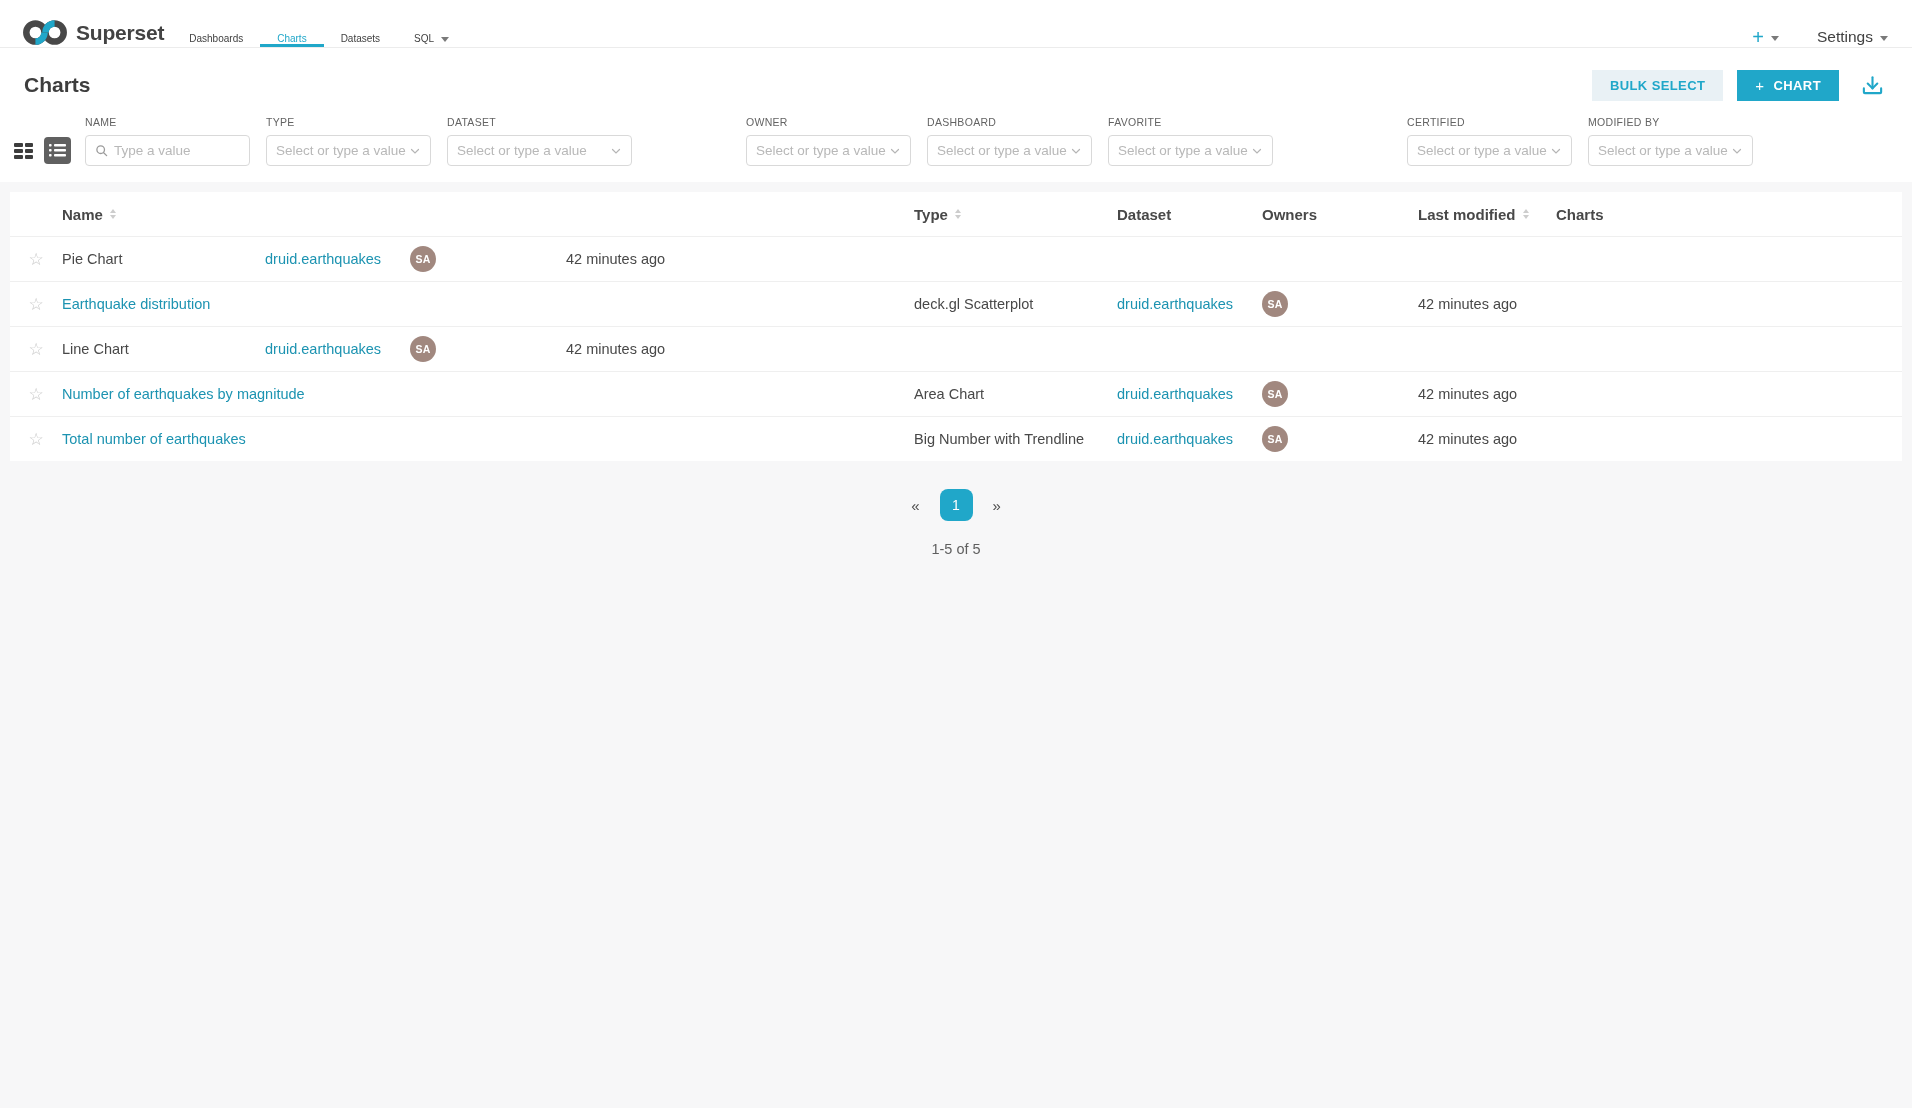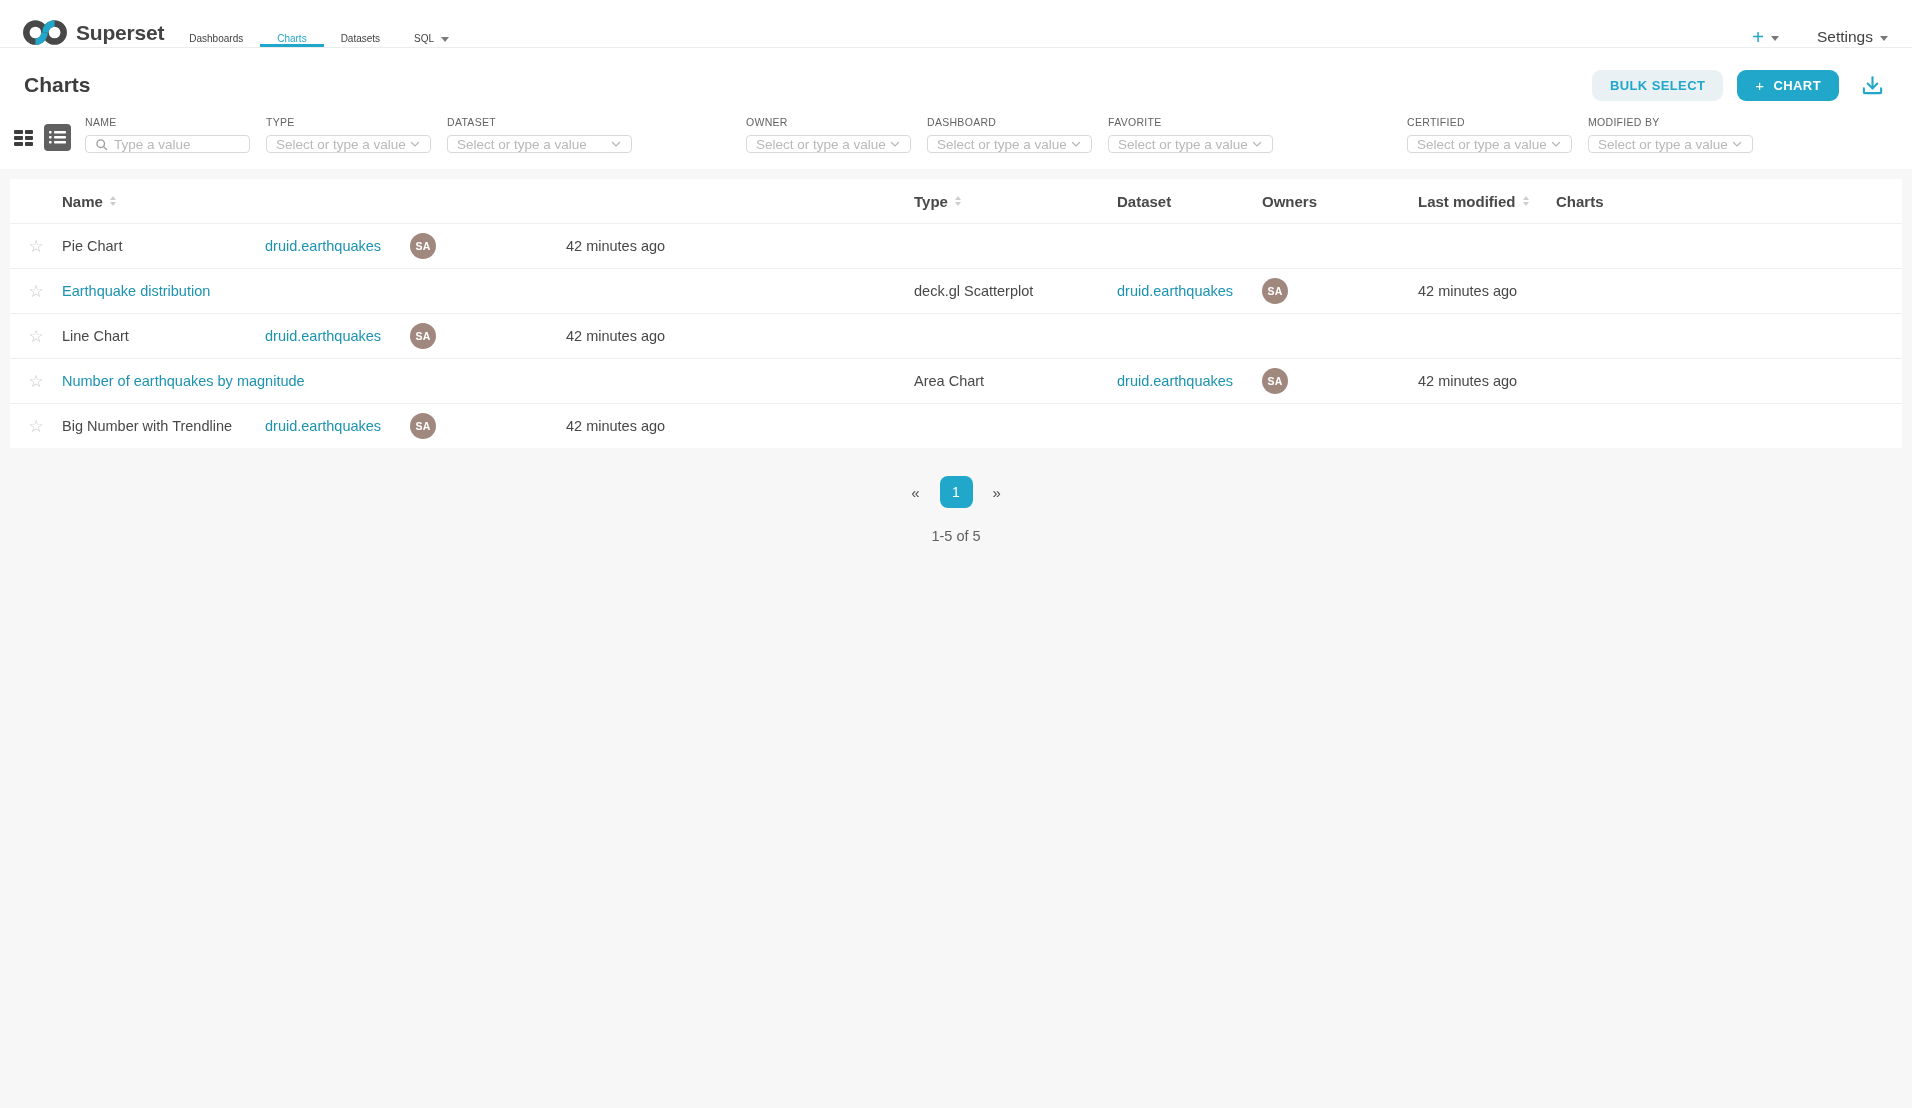--- a/index.html
+++ b/index.html
@@ -26,41 +26,41 @@
   .nav-plus { display:flex; align-items:center; gap:7px; cursor:pointer; }
   .nav-plus .plus { color:#20a7c9; font-size:20px; font-weight:400; line-height:1; }
   .nav-settings { display:flex; align-items:center; gap:7px; font-size:15.5px; color:#414141; cursor:pointer; }
   .caret { width:0; height:0; border-left:4px solid transparent; border-right:4px solid transparent; border-top:5px solid #7a7a7a; margin-top:2px; }
 
   
   .white-section { background:#fff; }
   .page-header { display:flex; align-items:center; padding:18px 24px 6px 24px; height:62px; }
   .page-title { font-size:21px; font-weight:700; color:#3d3d3d; }
   .header-actions { margin-left:auto; display:flex; align-items:center; }
-  .btn { border:none; border-radius:9px; font-family:inherit; font-size:13px; font-weight:700;
+  .btn { border:none; border-radius:0; font-family:inherit; font-size:13px; font-weight:700;
          letter-spacing:0.4px; height:31px; padding:0 18px; cursor:pointer; display:flex; align-items:center; }
   .btn-bulk { background:#e9f1f5; color:#20a7c9; margin-right:14px; }
   .btn-chart { background:#20a7c9; color:#fff; gap:9px; }
   .btn-chart .plus { font-size:15px; font-weight:400; }
   .dl-btn { background:none; border:none; margin-left:22px; margin-right:4px; cursor:pointer; display:flex; align-items:center; }
 
   .filter-bar { display:flex; align-items:flex-end; padding:6px 14px 16px 14px; }
   .view-toggles { display:flex; align-items:center; height:31px; margin-bottom:0; }
   .grid-icon { width:19px; height:16px; display:grid; grid-template-columns:1fr 1fr; grid-template-rows:1fr 1fr 1fr; gap:2px; cursor:pointer; }
   .grid-icon i { background:#3d3d3d; border-radius:1px; }
   .list-btn { width:27px; height:27px; background:#606060; border-radius:4px; margin-left:11px;
               display:flex; align-items:center; justify-content:center; cursor:pointer; }
   .filters { display:flex; margin-left:14px; }
   .filter-group { width:165px; margin-right:16px; }
   .filter-group.wide { width:185px; }
   .filter-group.gap-a { margin-left:98px; }
   .filter-group.gap-b { margin-left:118px; }
   .filter-label { font-size:10.5px; color:#636363; letter-spacing:0.3px; margin-bottom:7px; }
   .filter-control {
-    height:18px; border:1px solid #d9d9d9; border-radius:4px; background:#fff;
+    height:31px; border:1px solid #d9d9d9; border-radius:4px; background:#fff;
     display:flex; align-items:center; padding:0 9px; cursor:pointer;
   }
   .filter-control input {
     border:none; outline:none; width:100%; font-family:inherit; font-size:13.5px; color:#484848; margin-left:6px;
   }
   .filter-control input::placeholder { color:#b8b8b8; }
   .select-placeholder { font-size:13.5px; color:#b8b8b8; flex:1; white-space:nowrap; overflow:hidden; }
 
   
   .table-card { background:#fff; margin:10px 10px 0 10px; }
@@ -335,20 +335,21 @@
     <div class="col-dataset"><a class="cell-link">druid.earthquakes</a></div>
     <div class="col-owners">
         <span class="avatar">SA</span>
       </div>
     <div class="col-modified"><span class="cell-text">42 minutes ago</span></div>
     <div class="col-actions"></div>
   </div>
 
   <div class="t-row body">
     <div class="col-star"><span class="star">☆</span></div>
+    <div class="col-name"><a class="cell-link">Total number of earthquakes</a></div>
     <div class="col-type"><span class="cell-text">Big Number with Trendline</span></div>
     <div class="col-dataset"><a class="cell-link">druid.earthquakes</a></div>
     <div class="col-owners">
         <span class="avatar">SA</span>
       </div>
     <div class="col-modified"><span class="cell-text">42 minutes ago</span></div>
     <div class="col-actions"></div>
   </div>
 </div>
 

